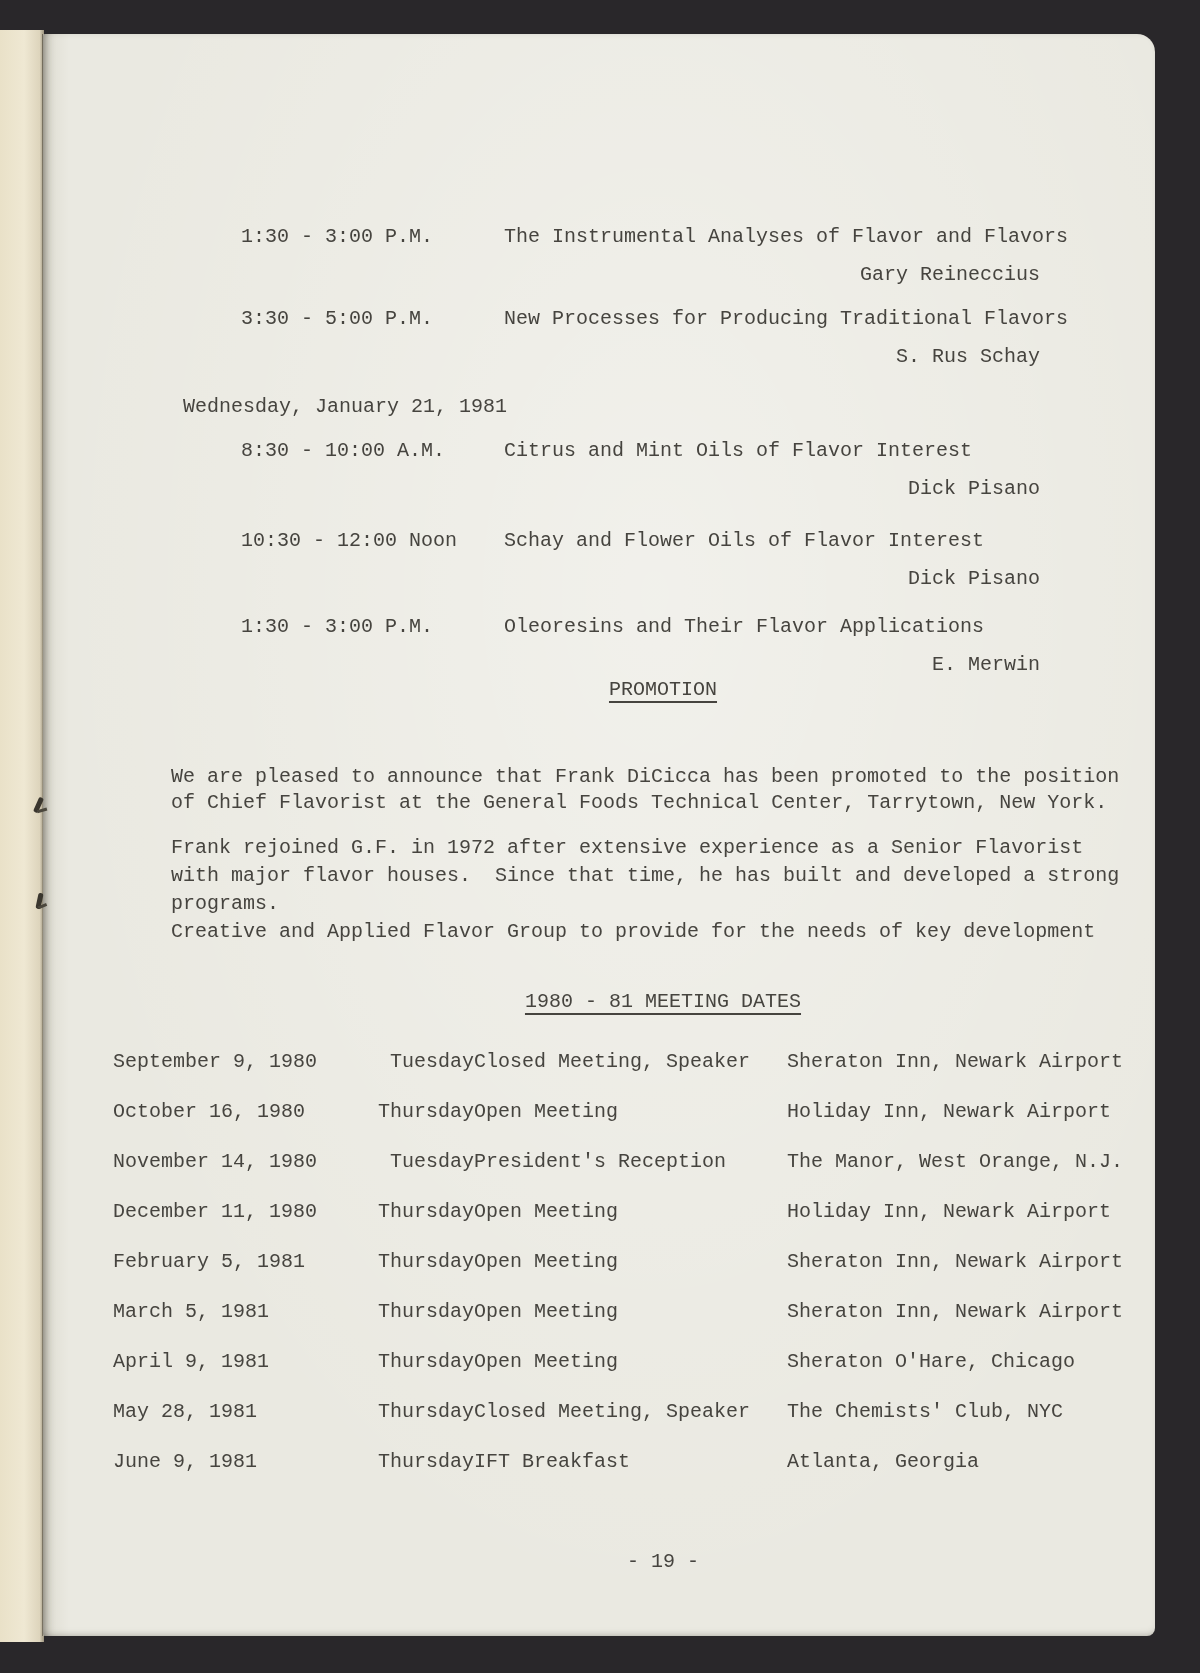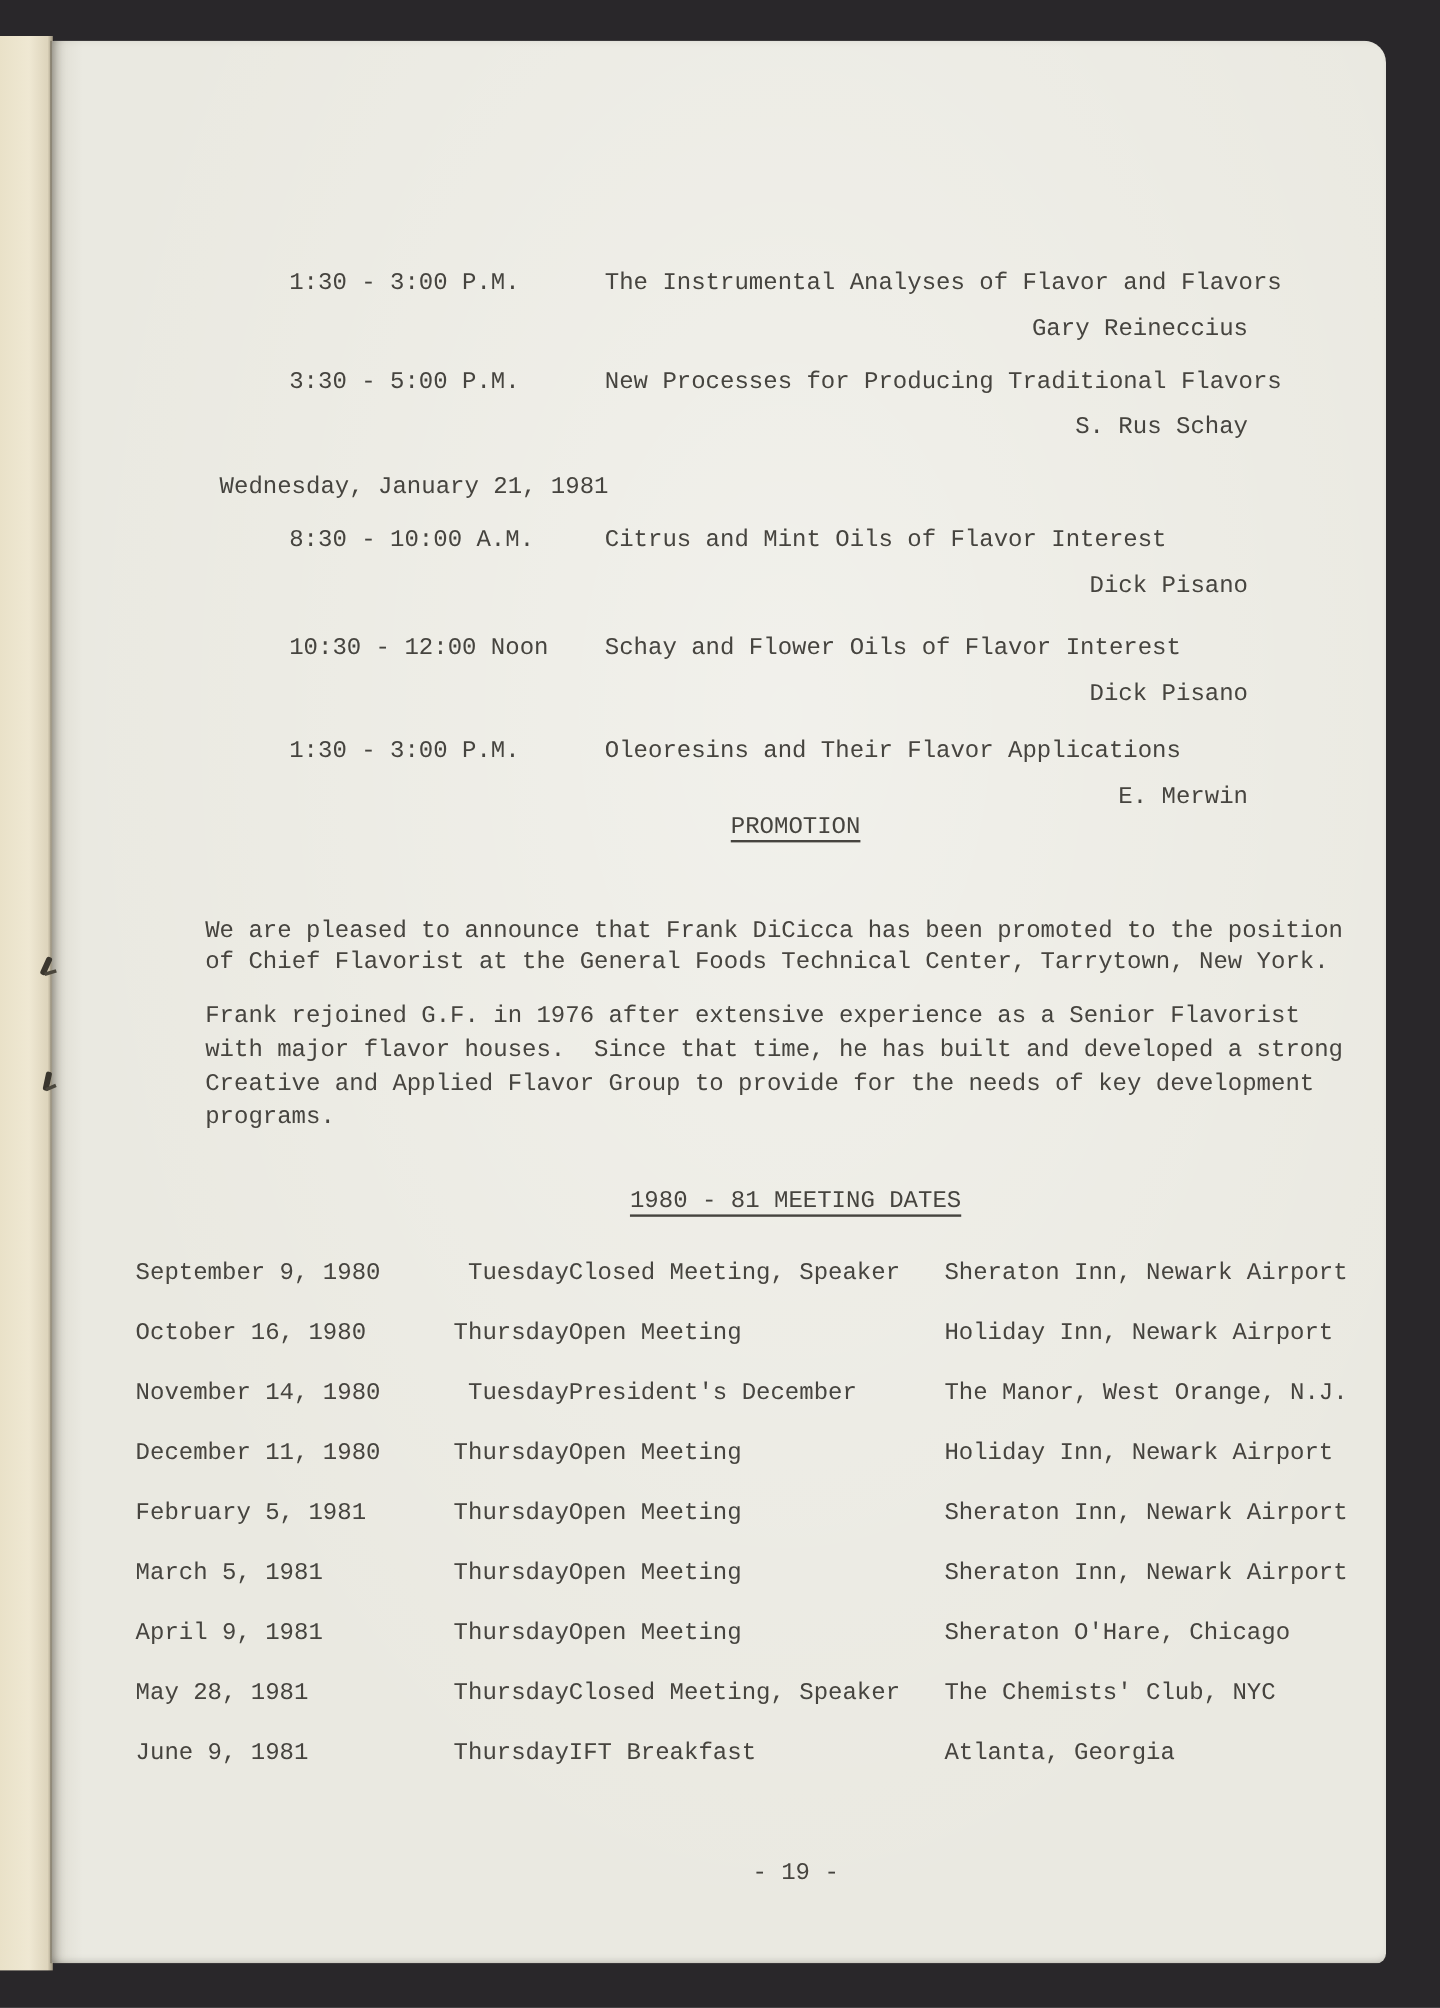--- a/index.html
+++ b/index.html
@@ -112,37 +112,37 @@
     <div class="spk" style="top:618px">E. Merwin</div>
 
     <div class="center-box underlined" style="top:643px">PROMOTION</div>
 
     <div class="para para1" style="top:730px">
       <div>We are pleased to announce that Frank DiCicca has been promoted to the position</div>
       <div><span>of </span><span class="uw">Chief</span><span> </span><span class="uw">Flavorist</span><span> at the General Foods Technical Center, Tarrytown, New York.</span></div>
     </div>
 
     <div class="para para2" style="top:800px">
-      <div>Frank rejoined G.F. in 1976 after extensive experience as a Senior Flavorist</div>
+      <div>Frank rejoined G.F. in 1972 after extensive experience as a Senior Flavorist</div>
       <div>with major flavor houses.  Since that time, he has built and developed a strong</div>
+      <div>programs.</div>
       <div>Creative and Applied Flavor Group to provide for the needs of key development</div>
-      <div>programs.</div>
     </div>
 
     <div class="center-box underlined" style="top:955px">1980 - 81 MEETING DATES</div>
 
     <div class="mtable">
       <div class="mrow">
         <span class="md">September 9, 1980</span><span class="mday">Tuesday</span><span class="mev">Closed Meeting, Speaker</span><span class="mloc">Sheraton Inn, Newark Airport</span>
       </div>
       <div class="mrow">
         <span class="md">October 16, 1980</span><span class="mday">Thursday</span><span class="mev">Open Meeting</span><span class="mloc">Holiday Inn, Newark Airport</span>
       </div>
       <div class="mrow">
-        <span class="md">November 14, 1980</span><span class="mday">Tuesday</span><span class="mev">President's December</span><span class="mloc">The Manor, West Orange, N.J.</span>
+        <span class="md">November 14, 1980</span><span class="mday">Tuesday</span><span class="mev">President's Reception</span><span class="mloc">The Manor, West Orange, N.J.</span>
       </div>
       <div class="mrow">
         <span class="md">December 11, 1980</span><span class="mday">Thursday</span><span class="mev">Open Meeting</span><span class="mloc">Holiday Inn, Newark Airport</span>
       </div>
       <div class="mrow">
         <span class="md">February 5, 1981</span><span class="mday">Thursday</span><span class="mev">Open Meeting</span><span class="mloc">Sheraton Inn, Newark Airport</span>
       </div>
       <div class="mrow">
         <span class="md">March 5, 1981</span><span class="mday">Thursday</span><span class="mev">Open Meeting</span><span class="mloc">Sheraton Inn, Newark Airport</span>
       </div>

